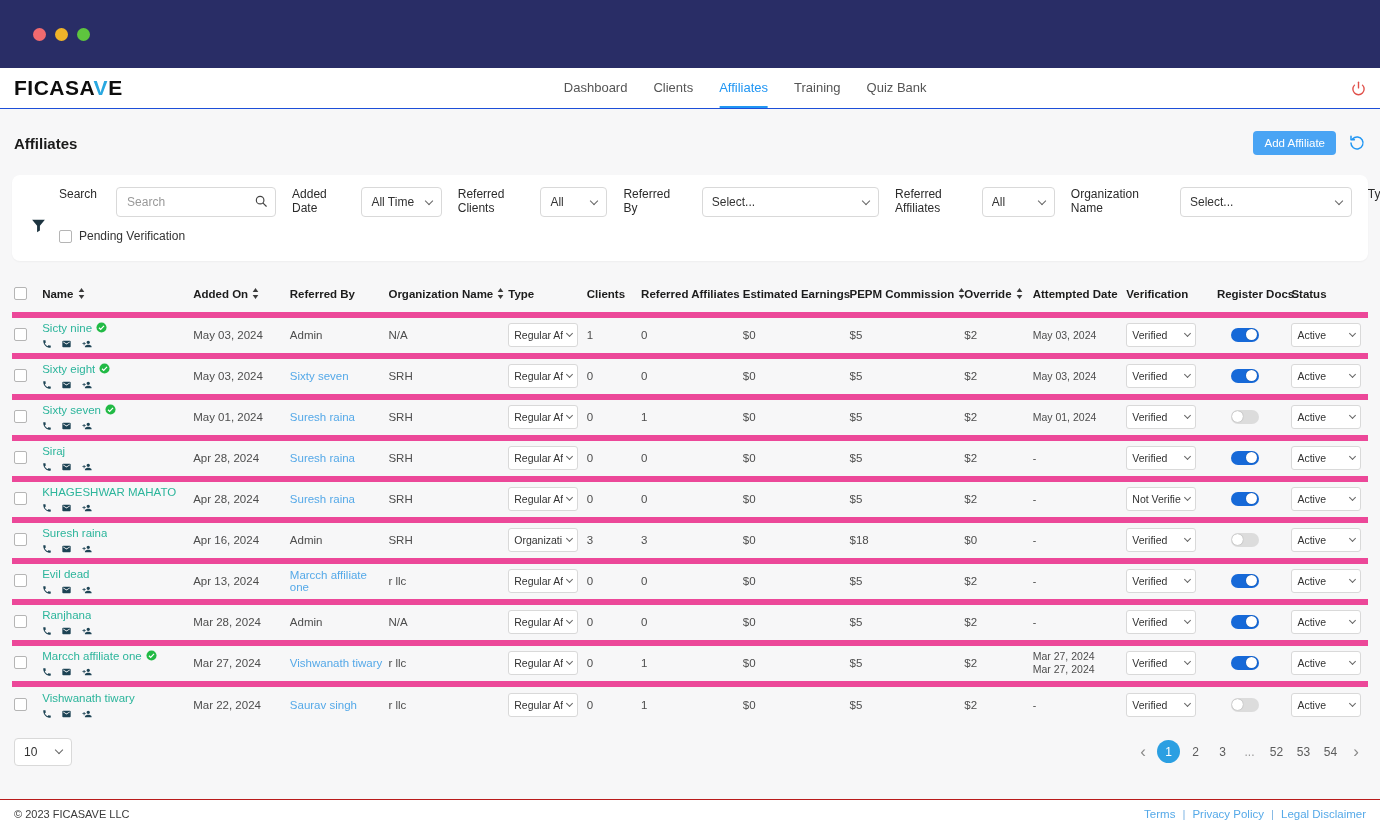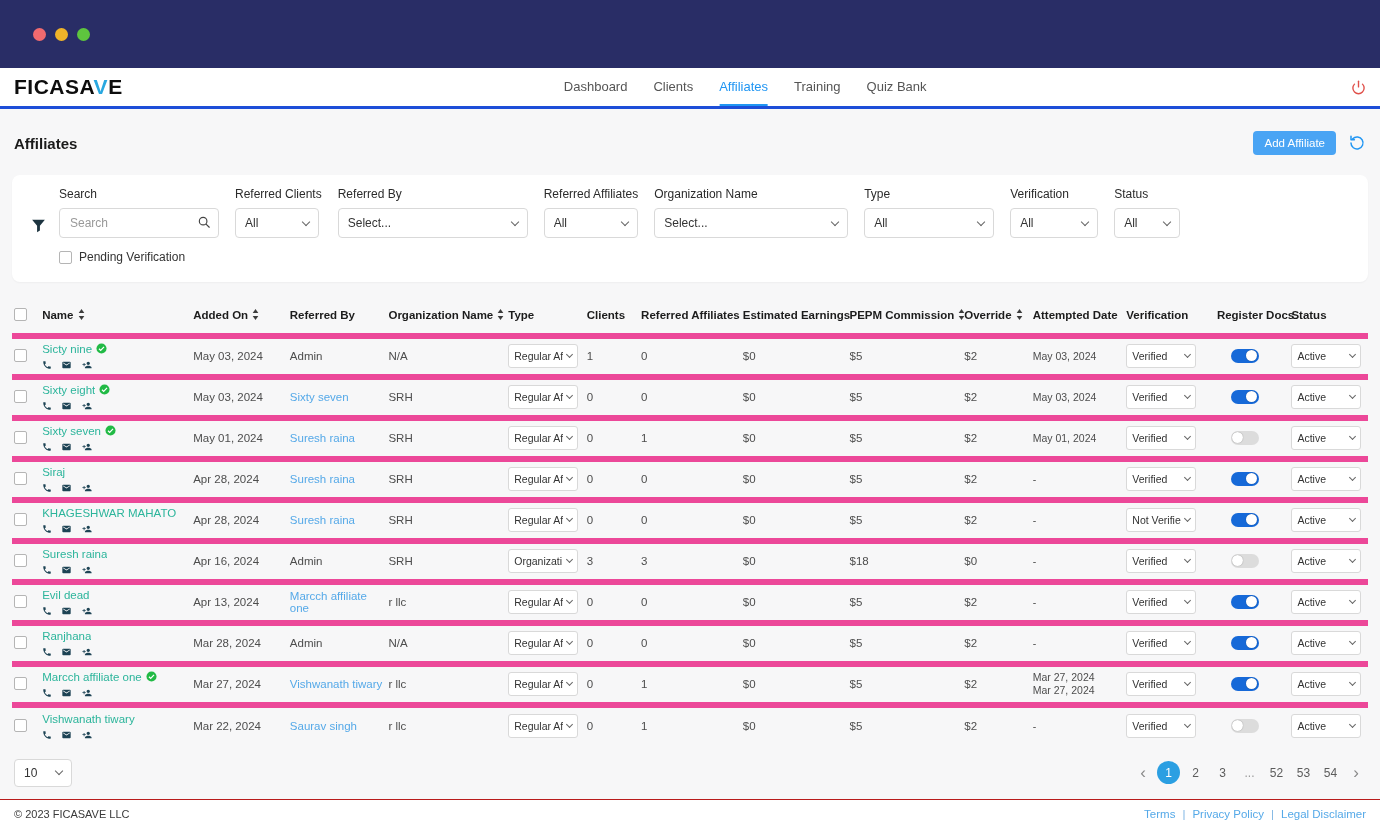--- a/index.html
+++ b/index.html
@@ -12,41 +12,41 @@
     overflow: hidden;
     color: #333;
   }
   [data-interactable="true"] { cursor: pointer; }
 
   
   .window-bar { height: 68px; background: var(--titlebar, #292d66); display: flex; align-items: center; gap: 9px; padding-left: 33px; flex: 0 0 auto; }
   .dot { width: 13px; height: 13px; border-radius: 50%; display: inline-block; }
 
   
-  .app-header { height: 41px; background: #fff; border-bottom: 3px solid #1d4ed8; display: flex; align-items: center; padding: 0 14px; flex: 0 0 auto; position: relative; gap: 38px; }
+  .app-header { height: 41px; background: #fff; border-bottom: 1px solid #1d4ed8; display: flex; align-items: center; padding: 0 14px; flex: 0 0 auto; position: relative; gap: 38px; }
   .logo { font-size: 21px; font-weight: 800; letter-spacing: .5px; color: #0d0d0d; }
   .logo-accent { color: #29a8e0; }
   .main-nav { position: absolute; left: 54%; transform: translateX(-50%); display: flex; gap: 26px; height: 100%; align-items: stretch; }
   .nav-item { font-size: 13px; color: #555; display: flex; align-items: center; border-bottom: 2px solid transparent; white-space: nowrap; }
   .nav-item.active { color: var(--accent, #2196f3); border-bottom-color: var(--accent, #2196f3); }
   .power-btn { margin-left: auto; background: none; border: none; display: flex; align-items: center; }
 
   
   .page-head { display: flex; align-items: center; padding: 22px 14px 16px; flex: 0 0 auto; }
   .page-title { font-size: 15px; font-weight: 700; color: #1a1a1a; }
   .page-head-right { margin-left: auto; display: flex; align-items: center; gap: 12px; }
   .add-btn { background: var(--add-button, #49a4f4); color: #fff; font-size: 11.5px; border: none; border-radius: 4px; padding: 6px 11px; font-family: inherit; }
   .refresh-icon { display: flex; }
 
   
   .filter-card { background: #fff; border-radius: 8px; margin: 4px 12px 0; padding: 12px 12px 14px; box-shadow: 0 1px 2px rgba(0,0,0,.04); display: flex; align-items: flex-start; flex: 0 0 auto; }
   .filter-funnel { margin: 30px 12px 0 6px; display: flex; }
   .filter-body { flex: 1; }
   .filter-row { display: flex; gap: 16px; align-items: flex-end; }
-  .filter-group { display: flex; flex-direction: column; gap: 7px; }
+  .filter-group { display: flex; flex-direction: row; gap: 19px; }
   .filter-label { font-size: 12px; color: #2b2b2b; }
   .search-box { position: relative; width: 160px; }
   .search-box input { width: 100%; height: 30px; border: 1px solid #d9d9d9; border-radius: 4px; padding: 0 28px 0 10px; font-size: 12px; font-family: inherit; color: #333; outline: none; }
   .search-box input::placeholder { color: #999; }
   .search-icn { position: absolute; right: 8px; top: 7px; display: flex; }
   .selectbox { height: 30px; border: 1px solid #d9d9d9; border-radius: 4px; background: #fff; display: flex; align-items: center; justify-content: space-between; padding: 0 9px; font-size: 12px; color: #333; }
   .selval { overflow: hidden; white-space: nowrap; }
   .chev { width: 6px; height: 6px; border-right: 1.4px solid #666; border-bottom: 1.4px solid #666; transform: rotate(45deg); margin-top: -3px; flex: 0 0 auto; margin-left: 6px; }
   .pending-check { margin-top: 12px; display: inline-flex; gap: 7px; align-items: center; font-size: 12px; color: #333; }
   .cb { width: 13px; height: 13px; border: 1px solid #b5b5b5; border-radius: 2px; background: #fff; display: inline-block; flex: 0 0 auto; }
@@ -158,20 +158,27 @@
           <span class="search-icn" data-interactable="true">
             <svg width="14" height="14" viewBox="0 0 24 24" fill="none" stroke="#444" stroke-width="2" stroke-linecap="round">
                 <circle cx="10.5" cy="10.5" r="6.5"></circle>
                 <path d="M15.5 15.5 21 21"></path>
               </svg>
           </span>
         </div>
       </div>
       <div class="filter-row" id="filter-selects" data-interactable="false" style="gap:16px">
           <div class="filter-group">
+            <div class="filter-label" data-interactable="false">Added Date</div>
+            <div class="selectbox" style="width:96px" data-interactable="true">
+              <span class="selval">All Time</span>
+              <span class="chev" data-interactable="false"></span>
+            </div>
+          </div>
+          <div class="filter-group">
             <div class="filter-label" data-interactable="false">Referred Clients</div>
             <div class="selectbox" style="width:84px" data-interactable="true">
               <span class="selval">All</span>
               <span class="chev" data-interactable="false"></span>
             </div>
           </div>
           <div class="filter-group">
             <div class="filter-label" data-interactable="false">Referred By</div>
             <div class="selectbox" style="width:190px" data-interactable="true">
               <span class="selval">Select...</span>

